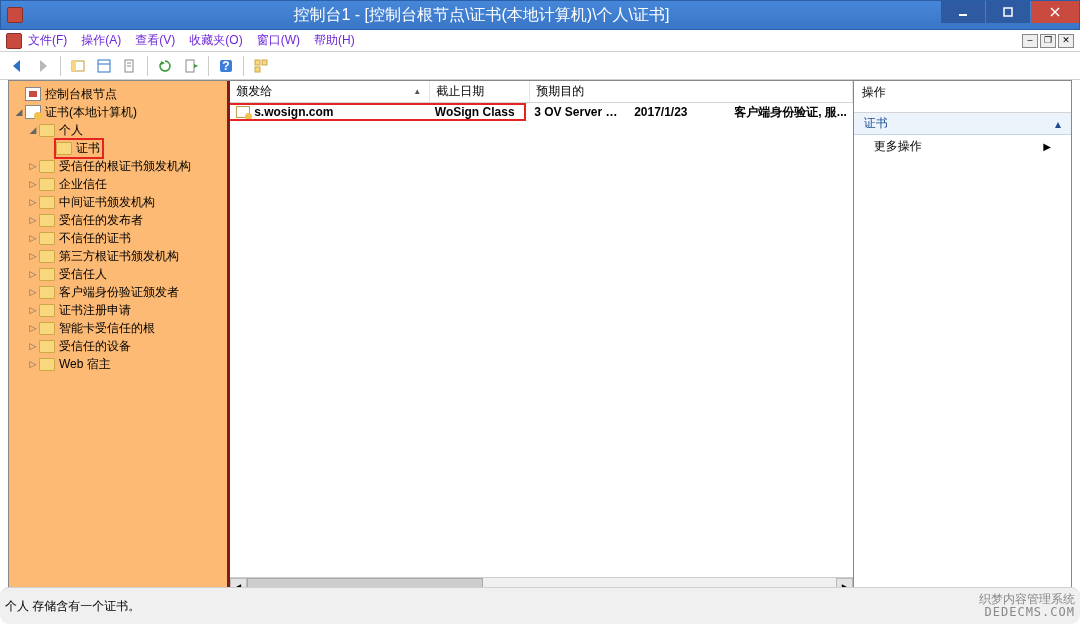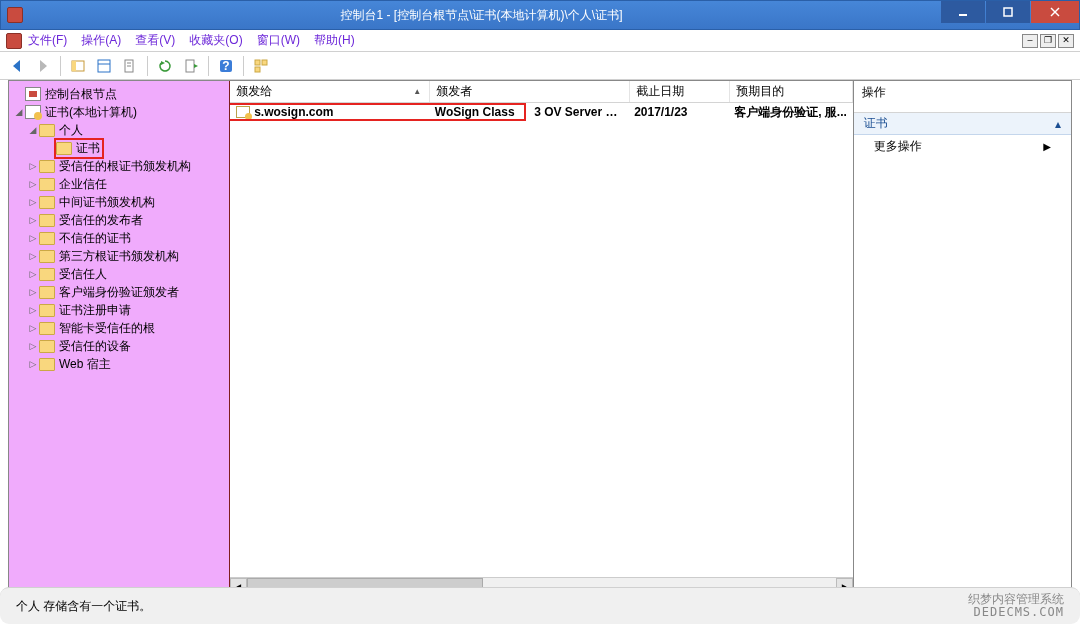--- a/index.html
+++ b/index.html
@@ -1,21 +1,21 @@
 <!DOCTYPE html>
 <html><head>
 <meta charset="utf-8">
 <style>
 * { box-sizing: border-box; margin: 0; padding: 0; font-family: "Segoe UI", Tahoma, sans-serif; font-size: 12px; }
 body { background: #fff; width: 1080px; height: 624px; overflow: hidden; position: relative; }
 
 
 .titlebar { height: 30px; background: linear-gradient(#4686d8, #3a76c8); color: #fff; display: flex; align-items: center; border: 1px solid #2a5fa8; }
 .titlebar .left-group { display: flex; align-items: center; gap: 6px; padding-left: 6px; }
-.titlebar .title-text { flex: 1; text-align: center; font-size: 12px; }
+.titlebar .title-text { flex: 1; text-align: center; font-size: 16px; }
 .titlebar .win-controls { display: flex; height: 100%; }
 .titlebar .win-btn { width: 44px; height: 22px; display: flex; align-items: center; justify-content: center; background: #2d5aa0; margin-left: 1px; color:#fff; }
 .titlebar .win-btn.close { background: #c94b3f; width: 48px; margin-right:0; }
 .app-icon { width: 16px; height: 16px; background: #c94b3f; border: 1px solid #8a3028; border-radius: 2px; }
 
 
 .menubar { height: 22px; border-bottom: 1px solid #d0d0d0; display: flex; align-items: center; padding-left: 28px; gap: 14px; background:#fff; position:relative; }
 .menubar .mdi-icon { position:absolute; left:6px; width:16px; height:16px; background:#c94b3f; border:1px solid #8a3028; border-radius:2px; }
 .menubar .menu-item { color: #6d28d9; }
 
@@ -23,21 +23,21 @@
 .mdi-controls { position:absolute; right:6px; display:flex; gap:2px; }
 .mdi-controls .mdi-btn { width:16px; height:14px; border:1px solid #888; background:#eee; display:flex; align-items:center; justify-content:center; font-size:9px; line-height:1; }
 
 
 .toolbar { height: 28px; border-bottom: 1px solid #d0d0d0; display: flex; align-items: center; gap: 4px; padding: 0 6px; background:#fff; }
 .tool-btn { width: 22px; height: 22px; display: flex; align-items: center; justify-content: center; border:1px solid transparent; }
 .tool-sep { width:1px; height:20px; background:#ccc; margin:0 2px; }
 
 
 .main { position: absolute; top: 80px; left: 8px; right: 8px; bottom: 28px; display: flex; border: 1px solid #888; }
-.tree-pane { width: 222px; border-right: 1px solid #7f1d1d; overflow: auto; background:#f0abfc; }
+.tree-pane { width: 222px; border-right: 3px solid #7f1d1d; overflow: auto; background:#fdba74; }
 .list-pane { flex: 1; border-right: 1px solid #888; display:flex; flex-direction:column; background:#fff; }
 .action-pane { width: 218px; background:#fff; display:flex; flex-direction:column; }
 
 
 .tree { padding: 4px 0 4px 4px; }
 .tree-row { display: flex; align-items: center; height: 18px; white-space: nowrap; }
 .tree-row .twisty { width: 12px; display:inline-flex; justify-content:center; color:#666; font-size:9px; }
 .tree-row .folder-icon { width:16px; height:13px; background:#f9d77e; border:1px solid #cba845; margin-right:4px; border-radius:1px; flex-shrink:0; }
 .tree-row .root-icon { width:16px; height:14px; background:#fff; border:1px solid #888; margin-right:4px; position:relative; flex-shrink:0; }
 .tree-row .root-icon::after{content:""; position:absolute; left:3px; top:3px; width:8px; height:6px; background:#c94b3f;}
@@ -63,21 +63,21 @@
 .list-scrollbar-h .sb-track{ flex:1; height:17px; position:relative; }
 .list-scrollbar-h .sb-thumb{ position:absolute; left:0; top:0; height:100%; width:40%; background:#cdcdcd; border:1px solid #aaa;}
 
 
 .action-header { height:32px; border-bottom:1px solid #d4d4d4; padding:3px 8px; background:#fff; }
 .action-title-row { height:22px; background:#ecf3fb; border-bottom:1px solid #c4d6ec; padding:3px 10px; display:flex; justify-content:space-between; align-items:center; color:#1b4e92; }
 .action-item { height:22px; padding:3px 20px; display:flex; align-items:center; justify-content:space-between;gap:20px; }
 .action-item .chev { font-size:10px; }
 
 
-.statusbar { position:absolute; left:0; right:0; bottom:0; height:37px; border-top:1px solid #d0d0d0; background:#f0f0f0; display:flex; align-items:center; padding:0 16px; justify-content:space-between;border-radius:9px;}
+.statusbar { position:absolute; left:0; right:0; bottom:0; height:37px; border-top:1px solid #d0d0d0; background:#f0f0f0; display:flex; align-items:center; padding:0 5px; justify-content:space-between;border-radius:9px;}
 .watermark { text-align:right; font-size:10px; color:#888; line-height:1.1; }
 .watermark .line2 { font-family: monospace; letter-spacing:1px; }
 
 
 svg { display:block; }
 </style>
 </head>
 <body>
 
 <div class="titlebar">
@@ -268,23 +268,20 @@
         </div>
     </div>
   </div>
 
   <div class="list-pane">
     <div class="list-header">
       <div class="col" style="width:200px">
         <span>颁发给</span>
         <span class="sort-ind">▲</span>
       </div>
-      <div class="col" style="width:200px">
-          <span>颁发者</span>
-        </div>
       <div class="col" style="width:100px">
           <span>截止日期</span>
         </div>
       <div class="col" style="flex:1">
           <span>预期目的</span>
         </div>
     </div>
     <div class="list-body">
       <div class="list-row">
         <div class="cell-highlight" style="width:298px;">

